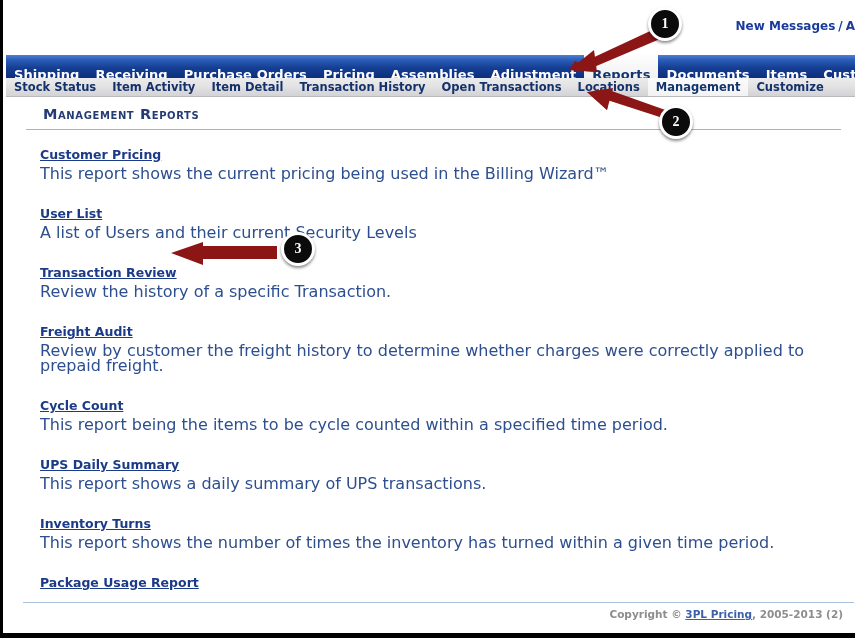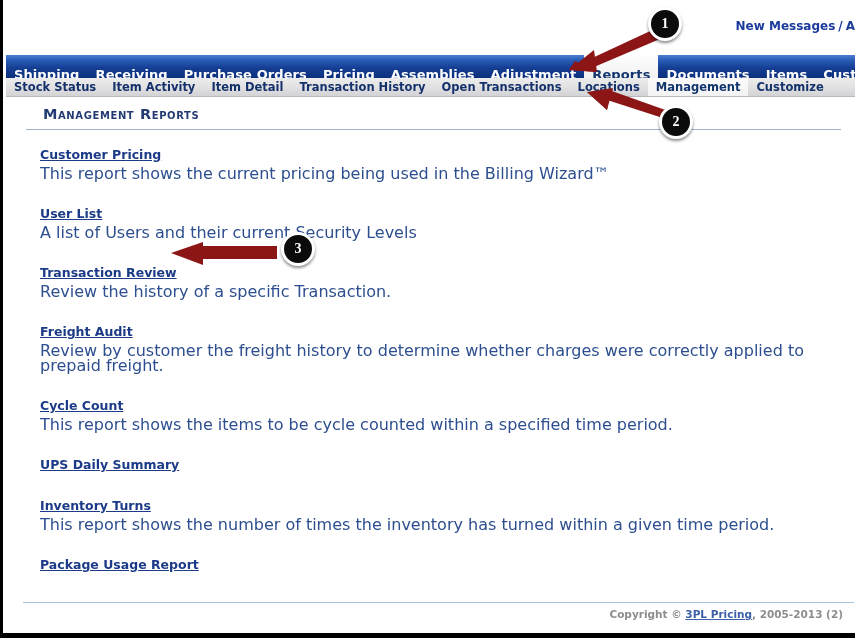--- a/index.html
+++ b/index.html
@@ -248,25 +248,26 @@
         <div class="report-desc">Review the history of a specific Transaction.</div>
       </div>
 
       <div class="report-item">
         <a class="report-link" href="#">Freight Audit</a>
         <div class="report-desc">Review by customer the freight history to determine whether charges were correctly applied to prepaid freight.</div>
       </div>
 
       <div class="report-item">
         <a class="report-link" href="#">Cycle Count</a>
-        <div class="report-desc">This report shows the items to be cycle counted within a specified time period.</div>
+        <div class="report-desc">This report being the items to be cycle counted within a specified time period.</div>
       </div>
 
       <div class="report-item">
         <a class="report-link" href="#">UPS Daily Summary</a>
+        <div class="report-desc">This report shows a daily summary of UPS transactions.</div>
       </div>
 
       <div class="report-item">
         <a class="report-link" href="#">Inventory Turns</a>
         <div class="report-desc">This report shows the number of times the inventory has turned within a given time period.</div>
       </div>
 
 
       <div class="report-item">
         <a class="report-link" href="#">Package Usage Report</a>

